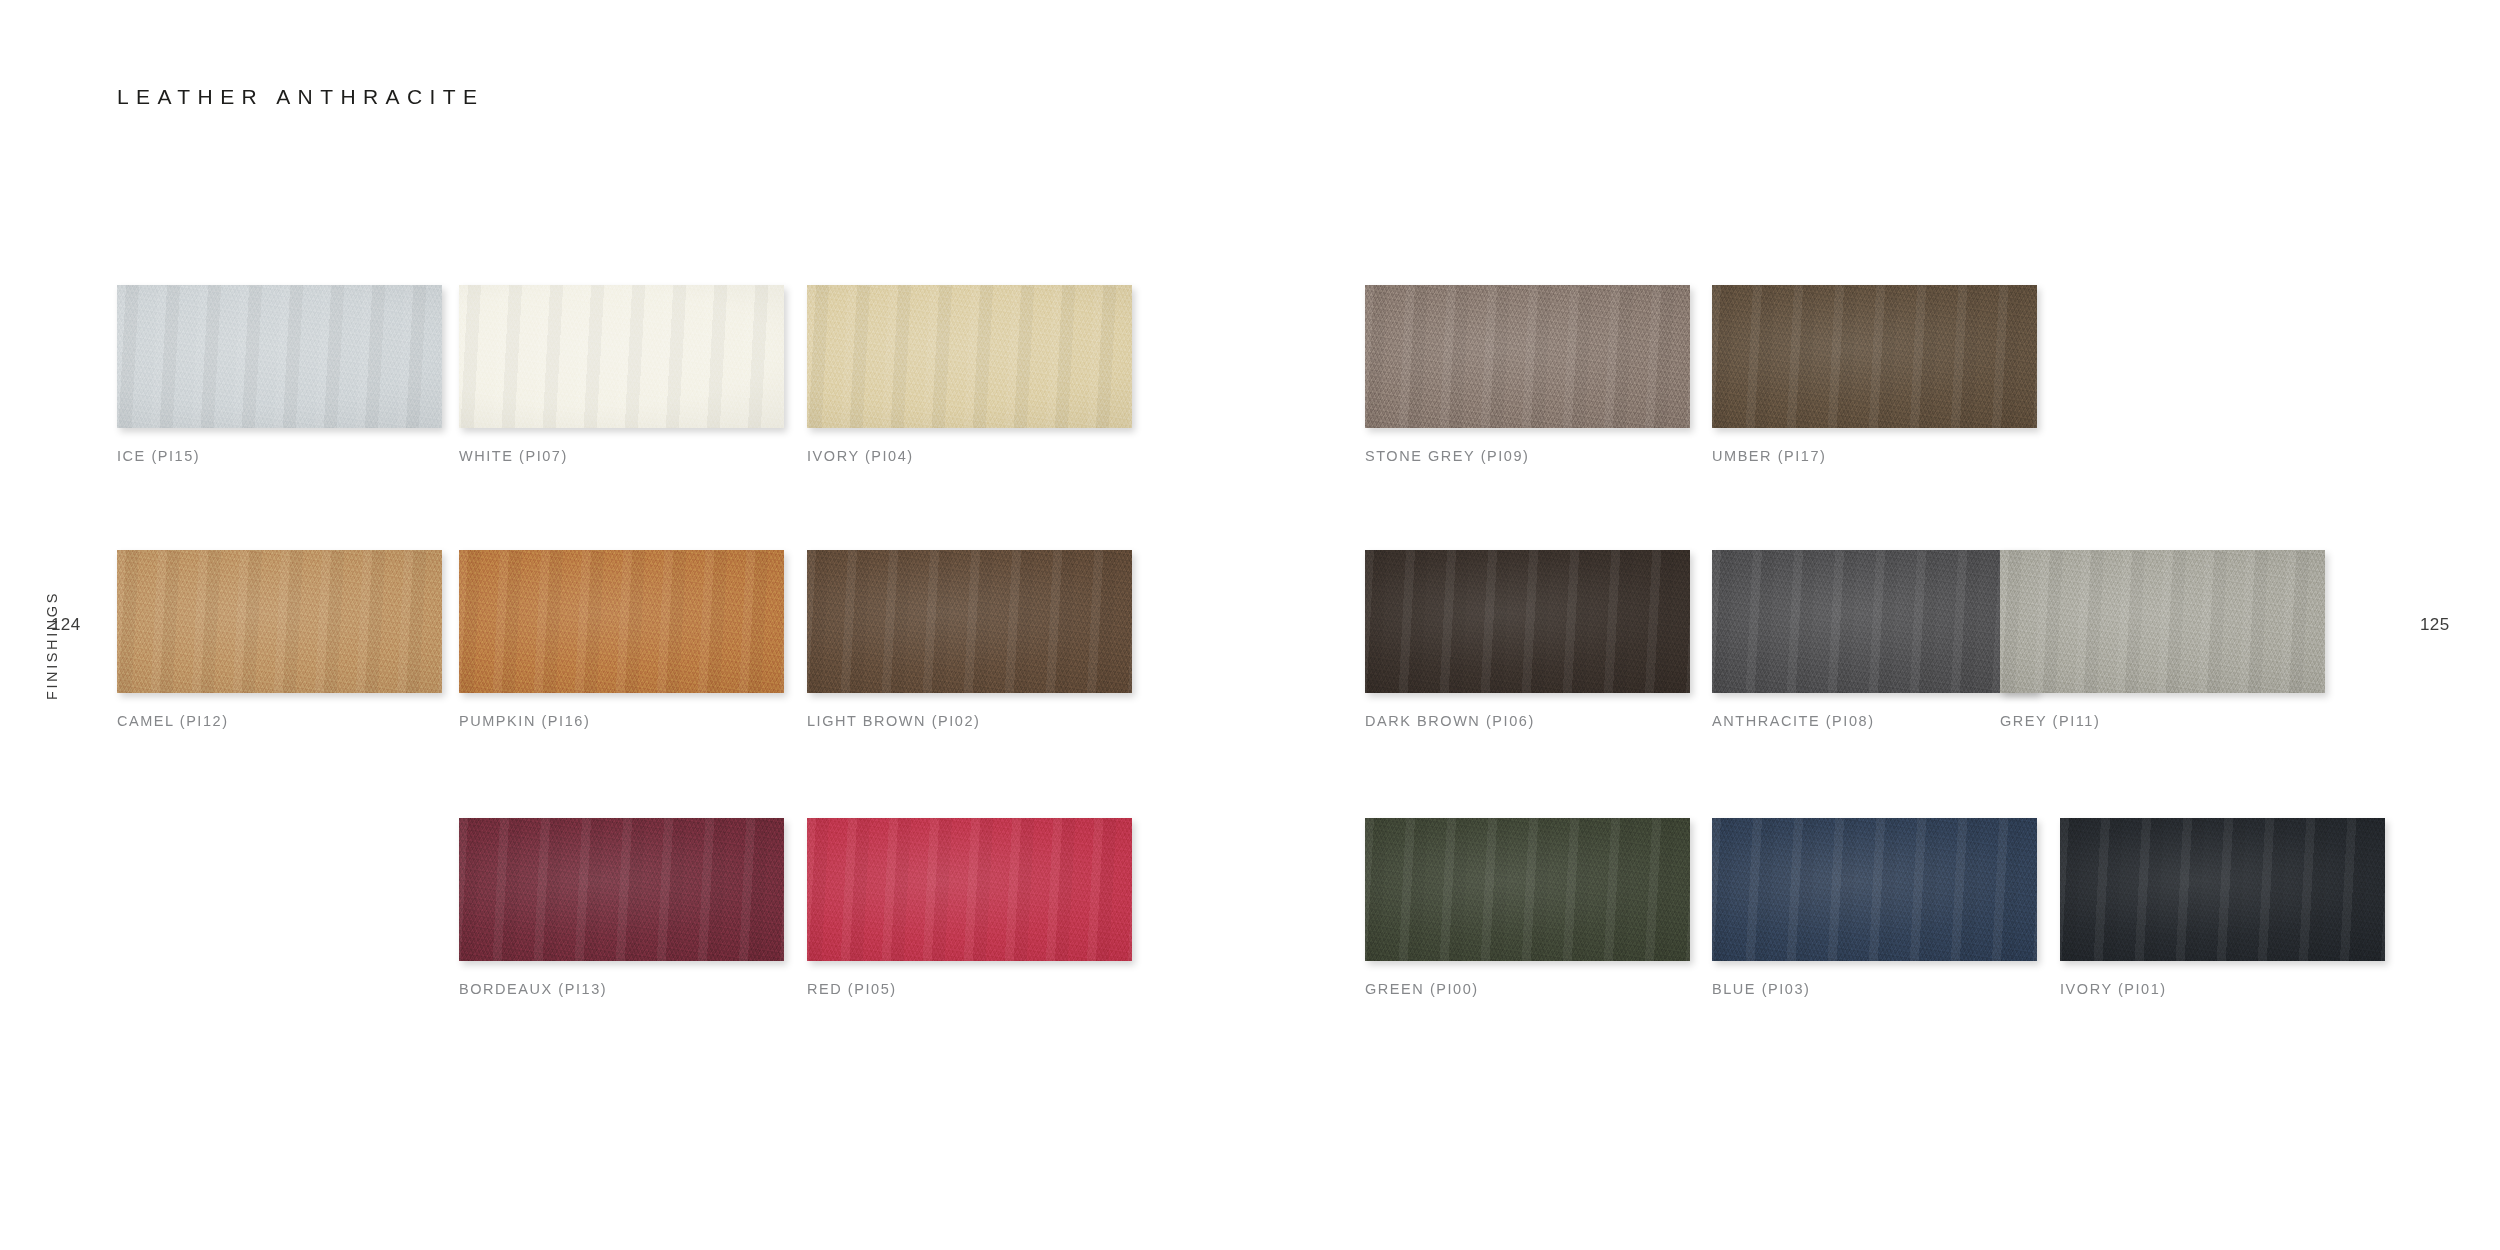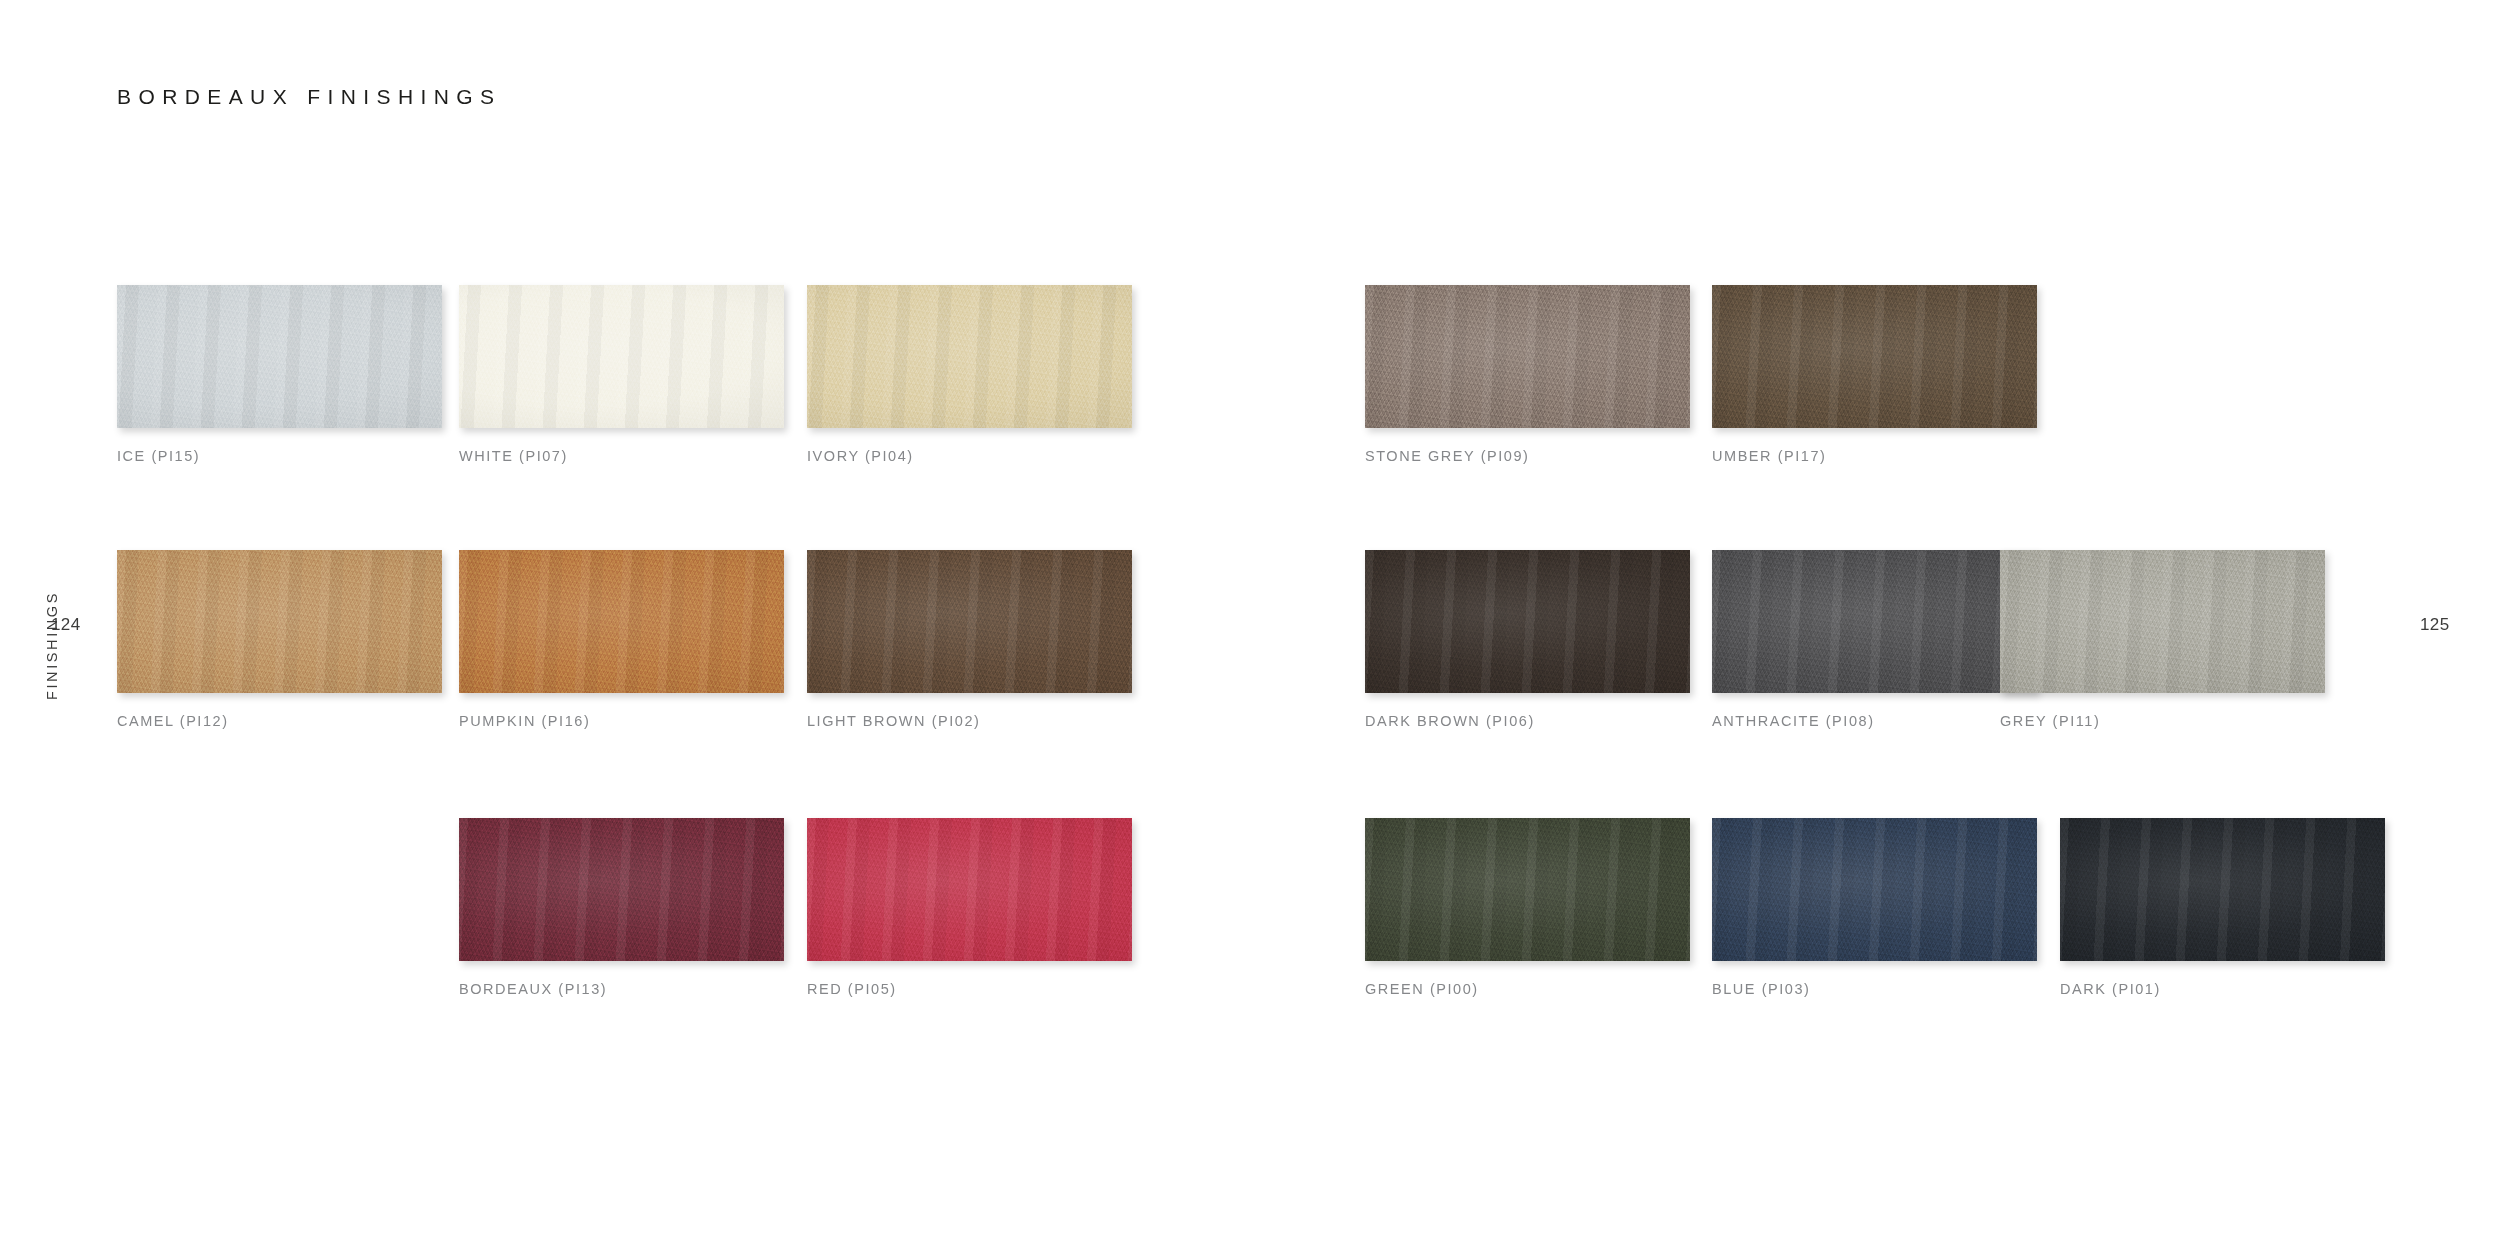--- a/index.html
+++ b/index.html
@@ -119,21 +119,21 @@
     letter-spacing: 1.55px;
     color: #85878a;
     white-space: nowrap;
   }
 </style>
 </head>
 <body>
 
 <div class="spread">
 
-  <div class="page-title">BORDEAUX FINISHINGS</div>
+  <div class="page-title">LEATHER ANTHRACITE</div>
 
   <div class="folio folio-left">124</div>
 
   <div class="folio folio-right">125</div>
 
   <div class="side-label">FINISHINGS</div>
 
   <div id="swatch-grid">
       <div class="swatch" style="left: 117px; top: 285px;">
         <div class="chip" style="background-color: rgb(206, 212, 215);"></div>
@@ -190,17 +190,17 @@
       <div class="swatch" style="left: 1365px; top: 818px;">
         <div class="chip" style="background-color: rgb(57, 64, 47);"></div>
         <div class="caption">GREEN (PI00)</div>
       </div>
       <div class="swatch" style="left: 1712px; top: 818px;">
         <div class="chip" style="background-color: rgb(42, 58, 81);"></div>
         <div class="caption">BLUE (PI03)</div>
       </div>
       <div class="swatch" style="left: 2060px; top: 818px;">
         <div class="chip" style="background-color: rgb(30, 34, 39);"></div>
-        <div class="caption">DARK (PI01)</div>
+        <div class="caption">IVORY (PI01)</div>
       </div>
     </div>
 
 </div>
 
 </body></html>

